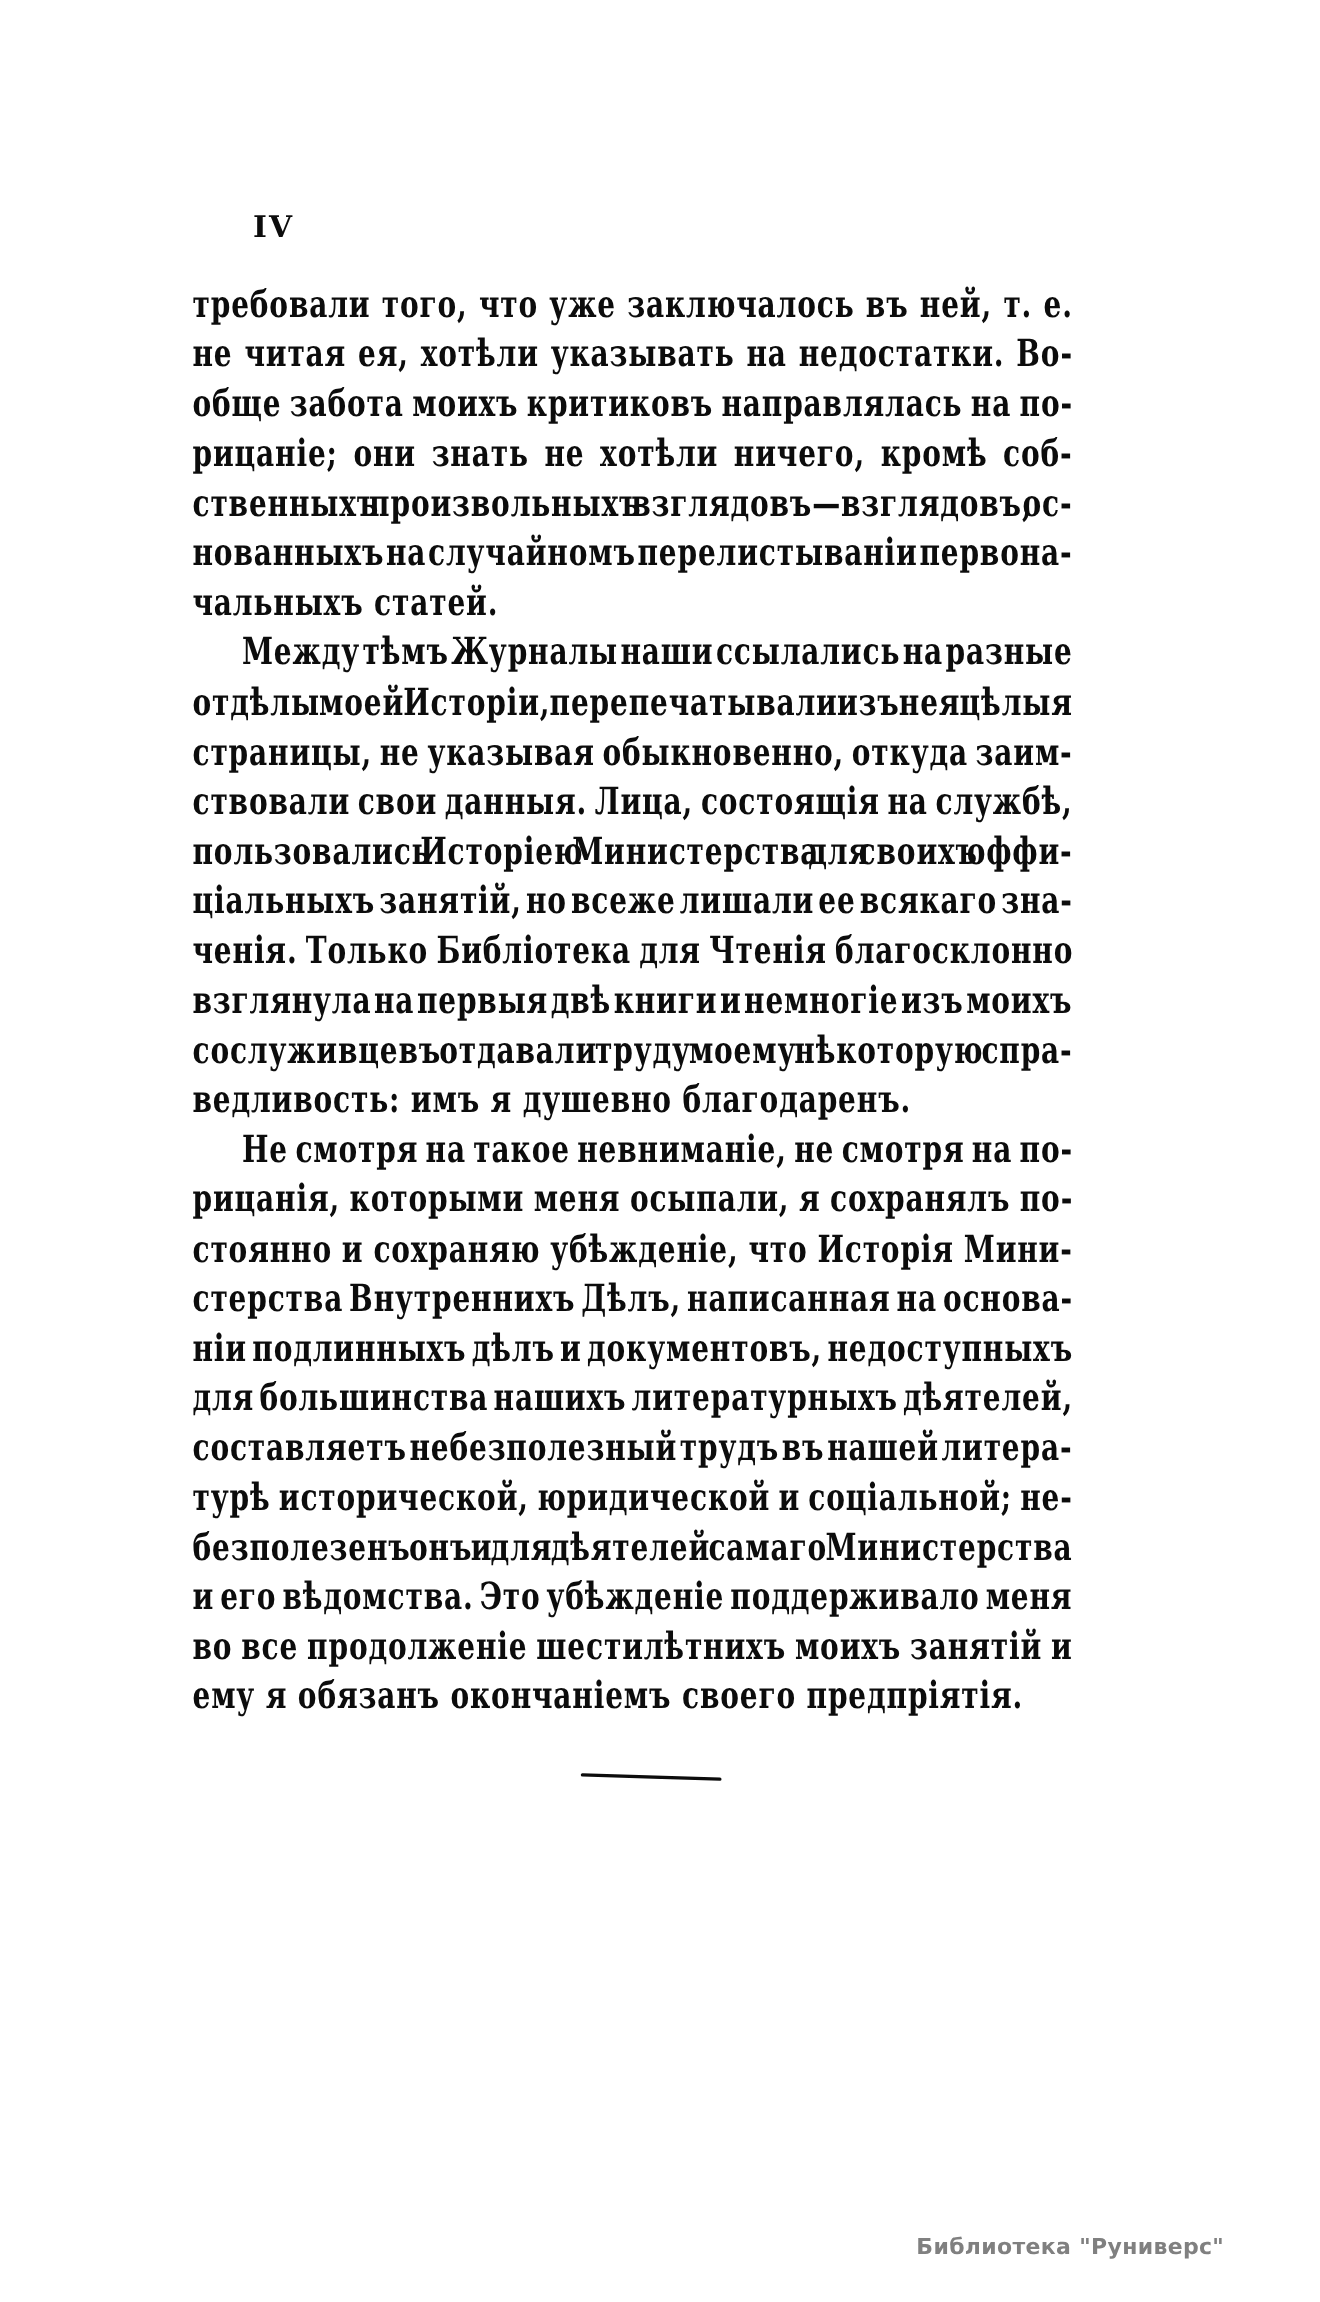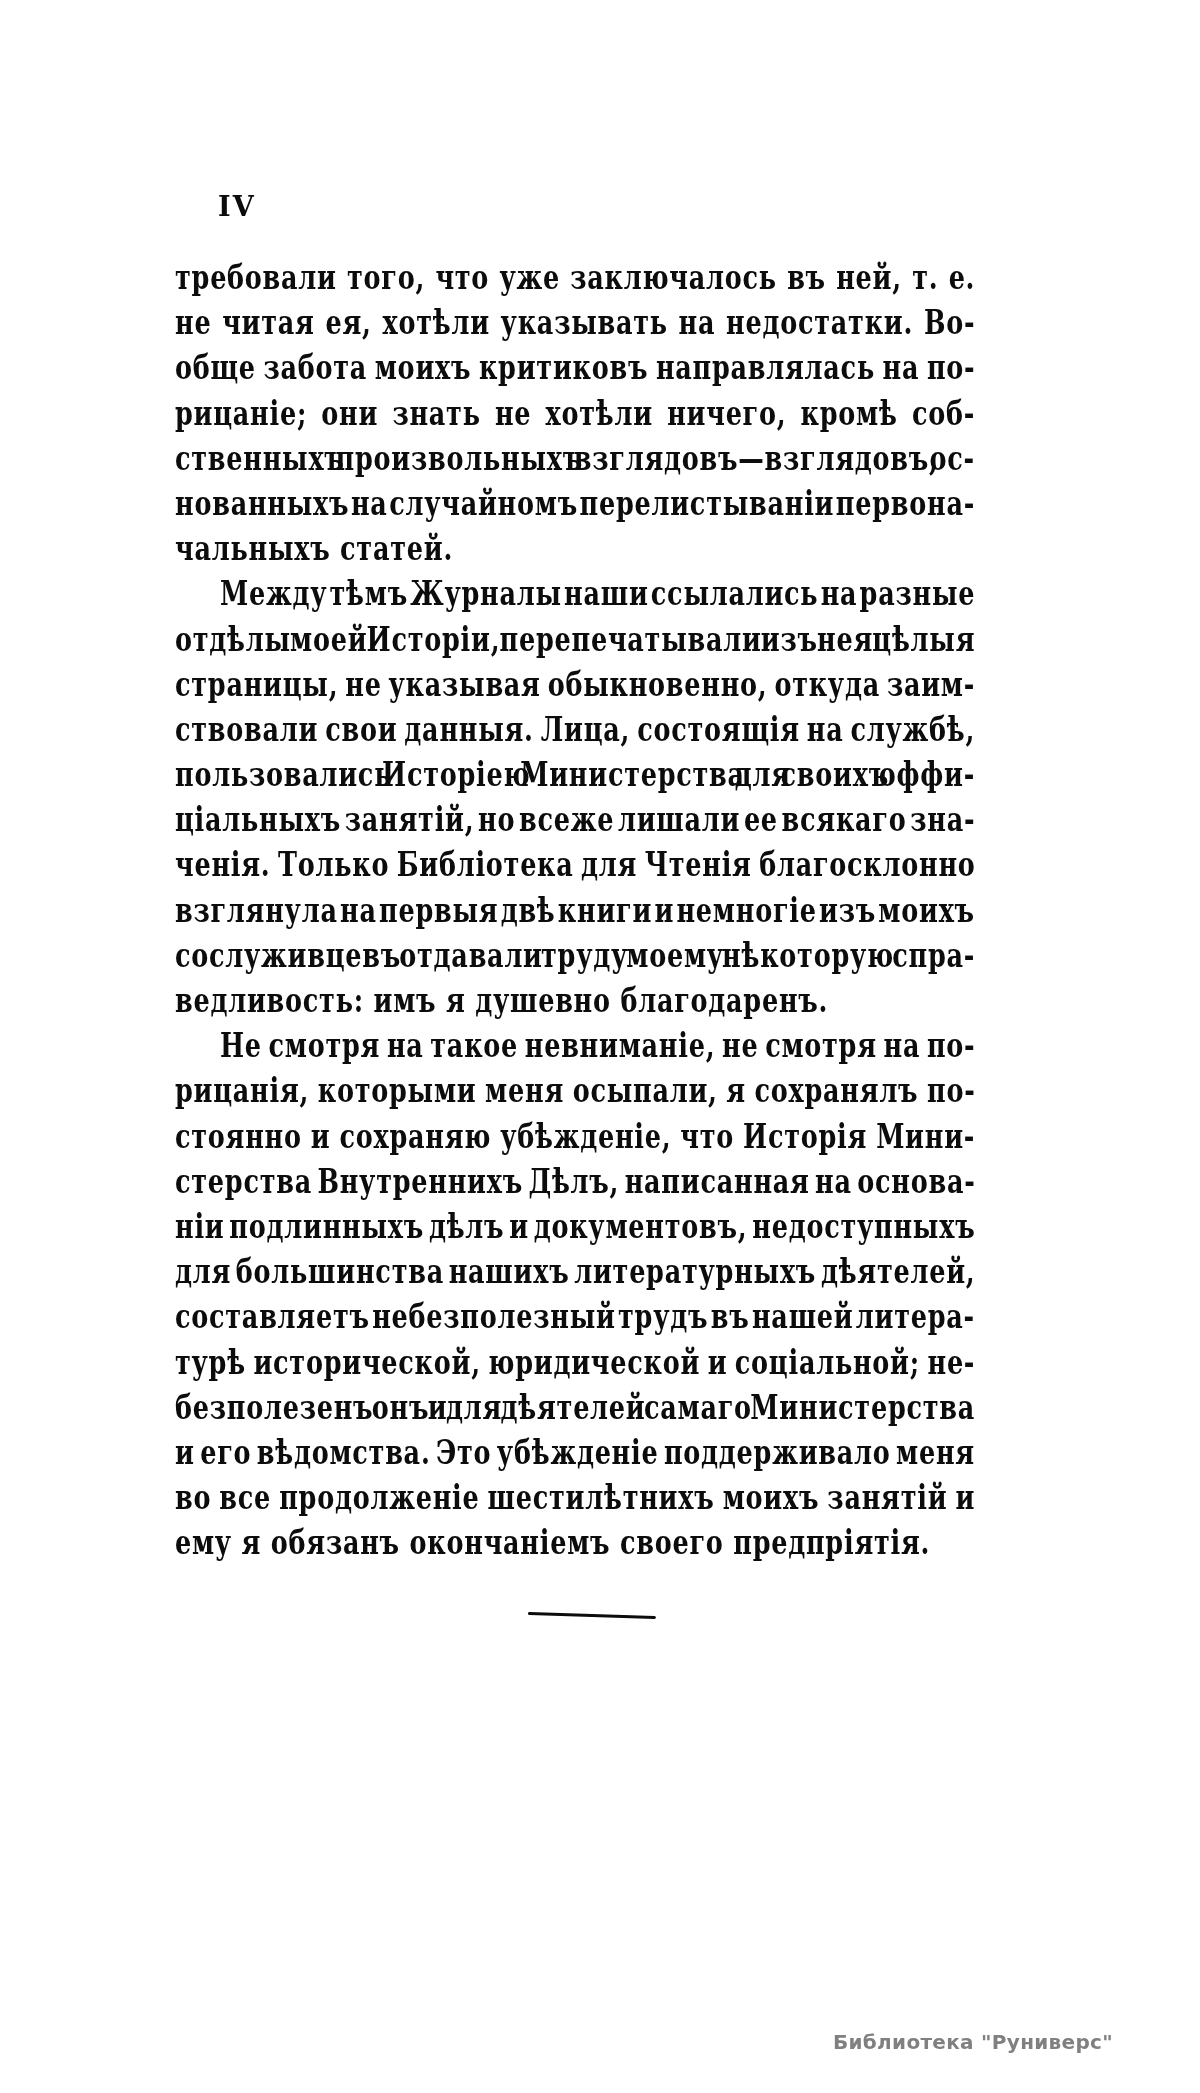--- a/index.html
+++ b/index.html
@@ -14,21 +14,21 @@
   }
   .page{
     position:relative;
     width:1200px;
     height:2093px;
     background:var(--bg);
     overflow:hidden;
   }
   .page-number{
     position:absolute;
-    left:218px;
+    left:230px;
     top:191px;
     font-size:27px;
     font-weight:bold;
     letter-spacing:2px;
     color:var(--ink);
   }
   
   .text-block{
     position:absolute;
     left:175px;

